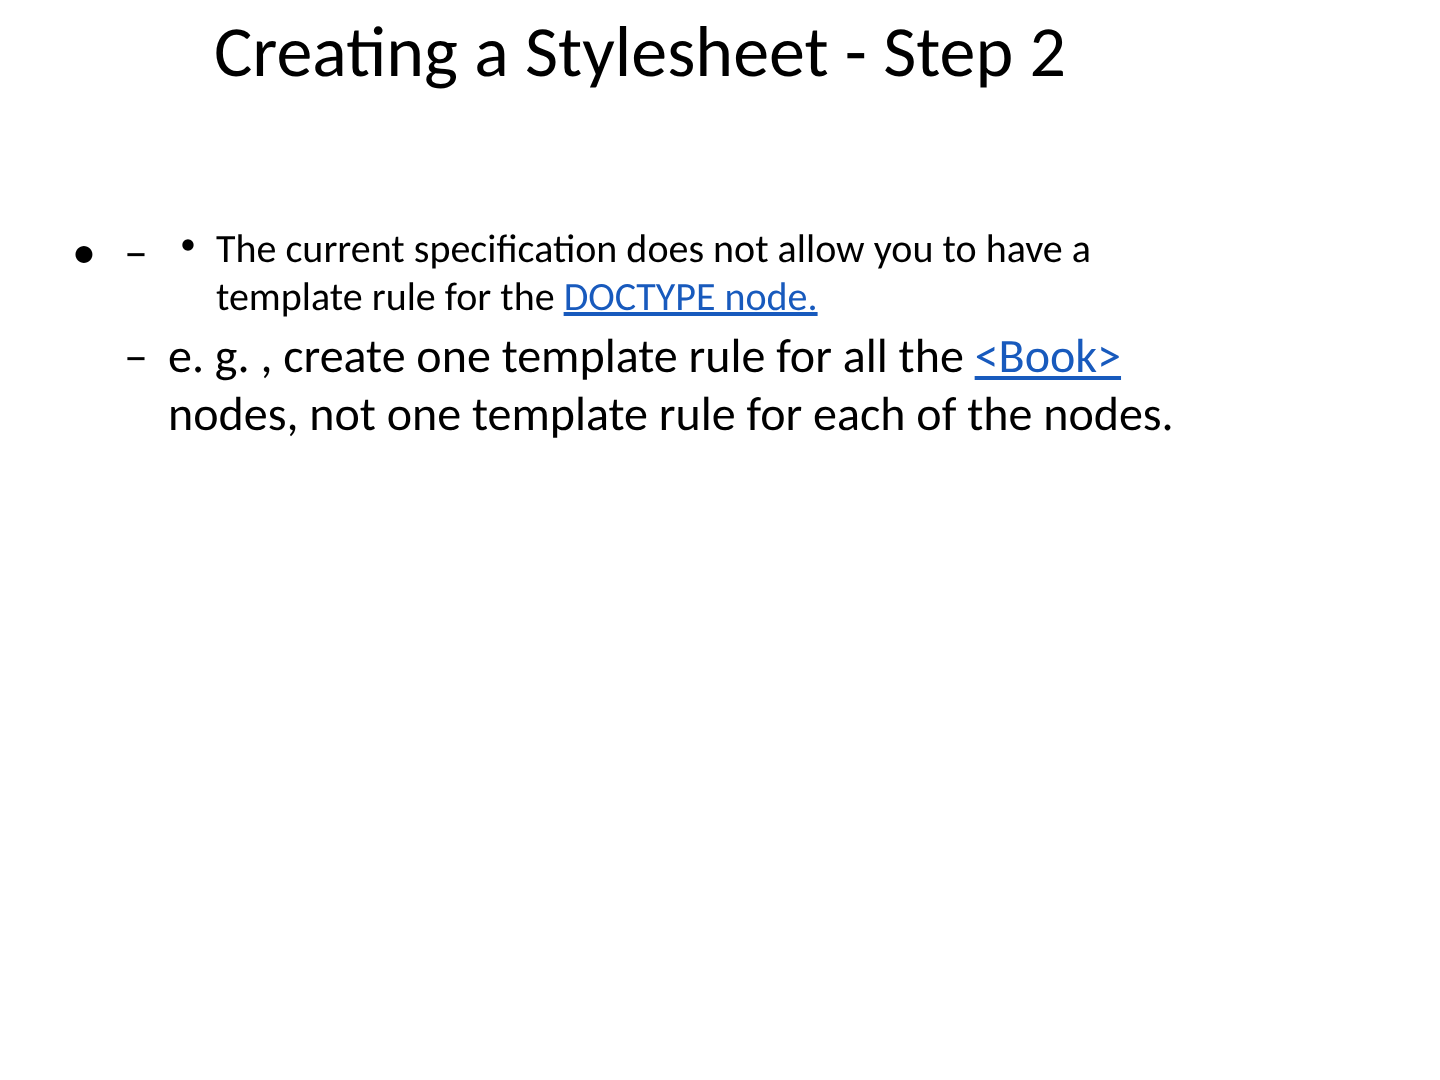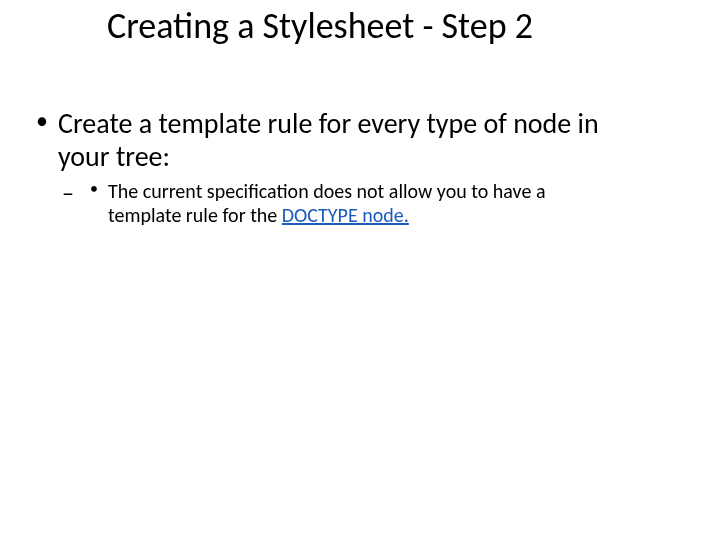--- a/index.html
+++ b/index.html
@@ -88,26 +88,28 @@
 </style>
 </head>
 <body>
 
 <div class="slide">
   <h1 class="title">Creating a Stylesheet - Step 2</h1>
 
   <div class="body">
     <ul class="level1">
       <li>
-        <span>Create a template rule for every type of node in your tree:</span>
         <ul class="level2">
           <li>
             <ul class="level3">
               <li>
                 <span>The current specification does not allow you to have a template rule for the </span><span class="link">DOCTYPE node.</span>
               </li>
             </ul>
           </li>
+          <li>
+            <span>e. g. , create one template rule for all the </span><span class="link">&lt;Book&gt;</span><span> nodes, not one template rule for each of the nodes.</span>
+          </li>
         </ul>
       </li>
     </ul>
   </div>
 </div>
 
 </body></html>

